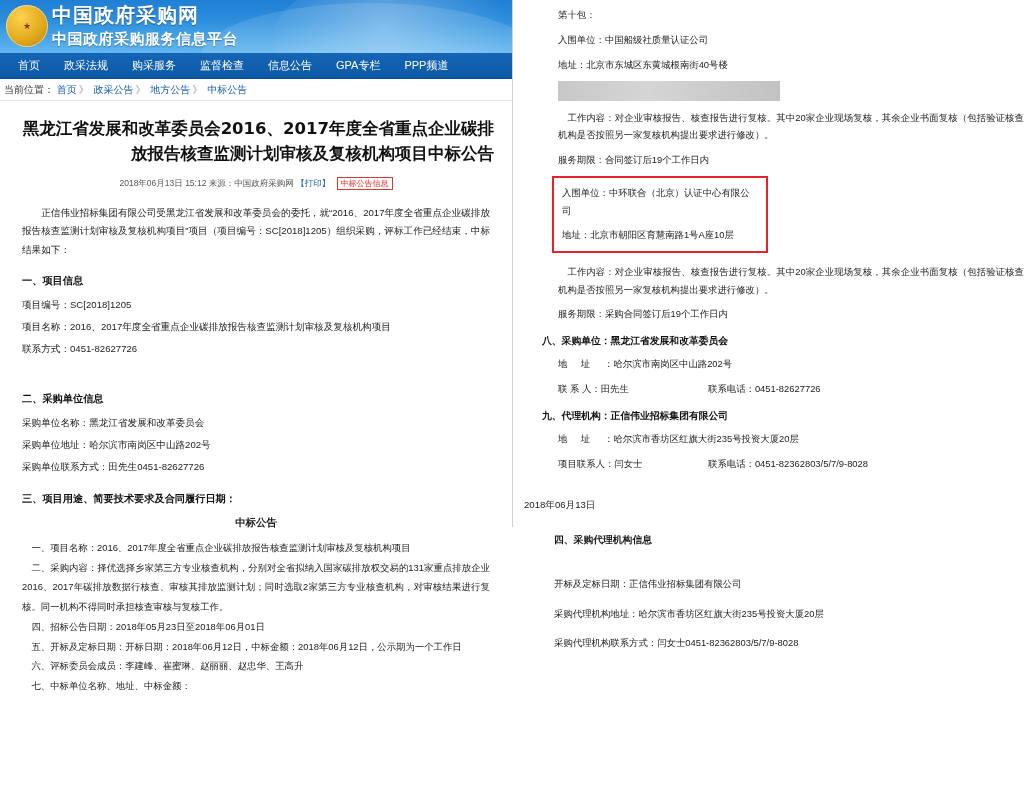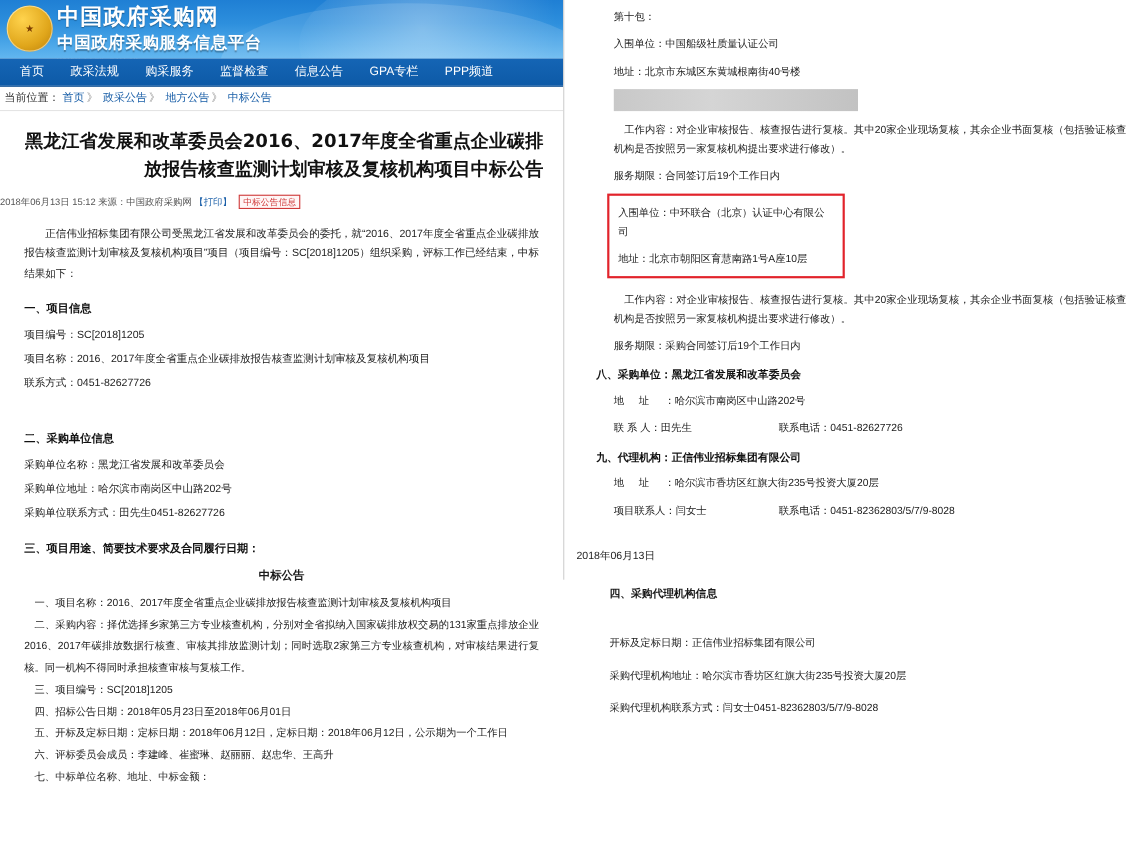--- a/index.html
+++ b/index.html
@@ -80,21 +80,21 @@
 
   
   .doc-title{
     margin:16px 18px 0 18px;
     text-align:right;
     font-size:16.5px;font-weight:bold;line-height:1.5;
     color:#111;
     font-family:"DejaVu Sans",sans-serif;
   }
   .doc-meta{
-    margin-top:10px;font-size:8.5px;color:#555;
+    margin-top:10px;text-align:center;font-size:8.5px;color:#555;
   }
   .doc-meta .lnk{color:#1a5fa8;cursor:pointer;}
   .doc-meta .tag{
     display:inline-block;margin-left:4px;padding:0 3px;
     border:1px solid #cf3a3a;color:#cf3a3a;font-size:8px;line-height:11px;
     background:#fff6f6;
   }
 
   
   .body-wrap{margin:14px 22px 0 22px;}
@@ -198,23 +198,22 @@
 
       <div class="h2">二、采购单位信息</div>
       <div class="row">采购单位名称：黑龙江省发展和改革委员会</div>
       <div class="row">采购单位地址：哈尔滨市南岗区中山路202号</div>
       <div class="row">采购单位联系方式：田先生0451-82627726</div>
 
       <div class="h2">三、项目用途、简要技术要求及合同履行日期：</div>
       <div class="center-h">中标公告</div>
       <div class="sub">一、项目名称：2016、2017年度全省重点企业碳排放报告核查监测计划审核及复核机构项目</div>
       <div class="sub">二、采购内容：择优选择乡家第三方专业核查机构，分别对全省拟纳入国家碳排放权交易的131家重点排放企业2016、2017年碳排放数据行核查、审核其排放监测计划；同时选取2家第三方专业核查机构，对审核结果进行复核。同一机构不得同时承担核查审核与复核工作。</div>
-      <div class="sub">三、项目编号：SC[2018]1205</div>
       <div class="sub">四、招标公告日期：2018年05月23日至2018年06月01日</div>
-      <div class="sub">五、开标及定标日期：定标日期：2018年06月12日，定标日期：2018年06月12日，公示期为一个工作日</div>
+      <div class="sub">五、开标及定标日期：开标日期：2018年06月12日，中标金额：2018年06月12日，公示期为一个工作日</div>
       <div class="sub">六、评标委员会成员：李建峰、崔蜜琳、赵丽丽、赵忠华、王高升</div>
       <div class="sub">七、中标单位名称、地址、中标金额：</div>
     </div>
   </div>
 
   <div class="v-divider"></div>
 
   <div class="right-col">
 
     <div class="r-line r-indent" style="padding-left:34px;margin-top:6px;">第十包：</div>

